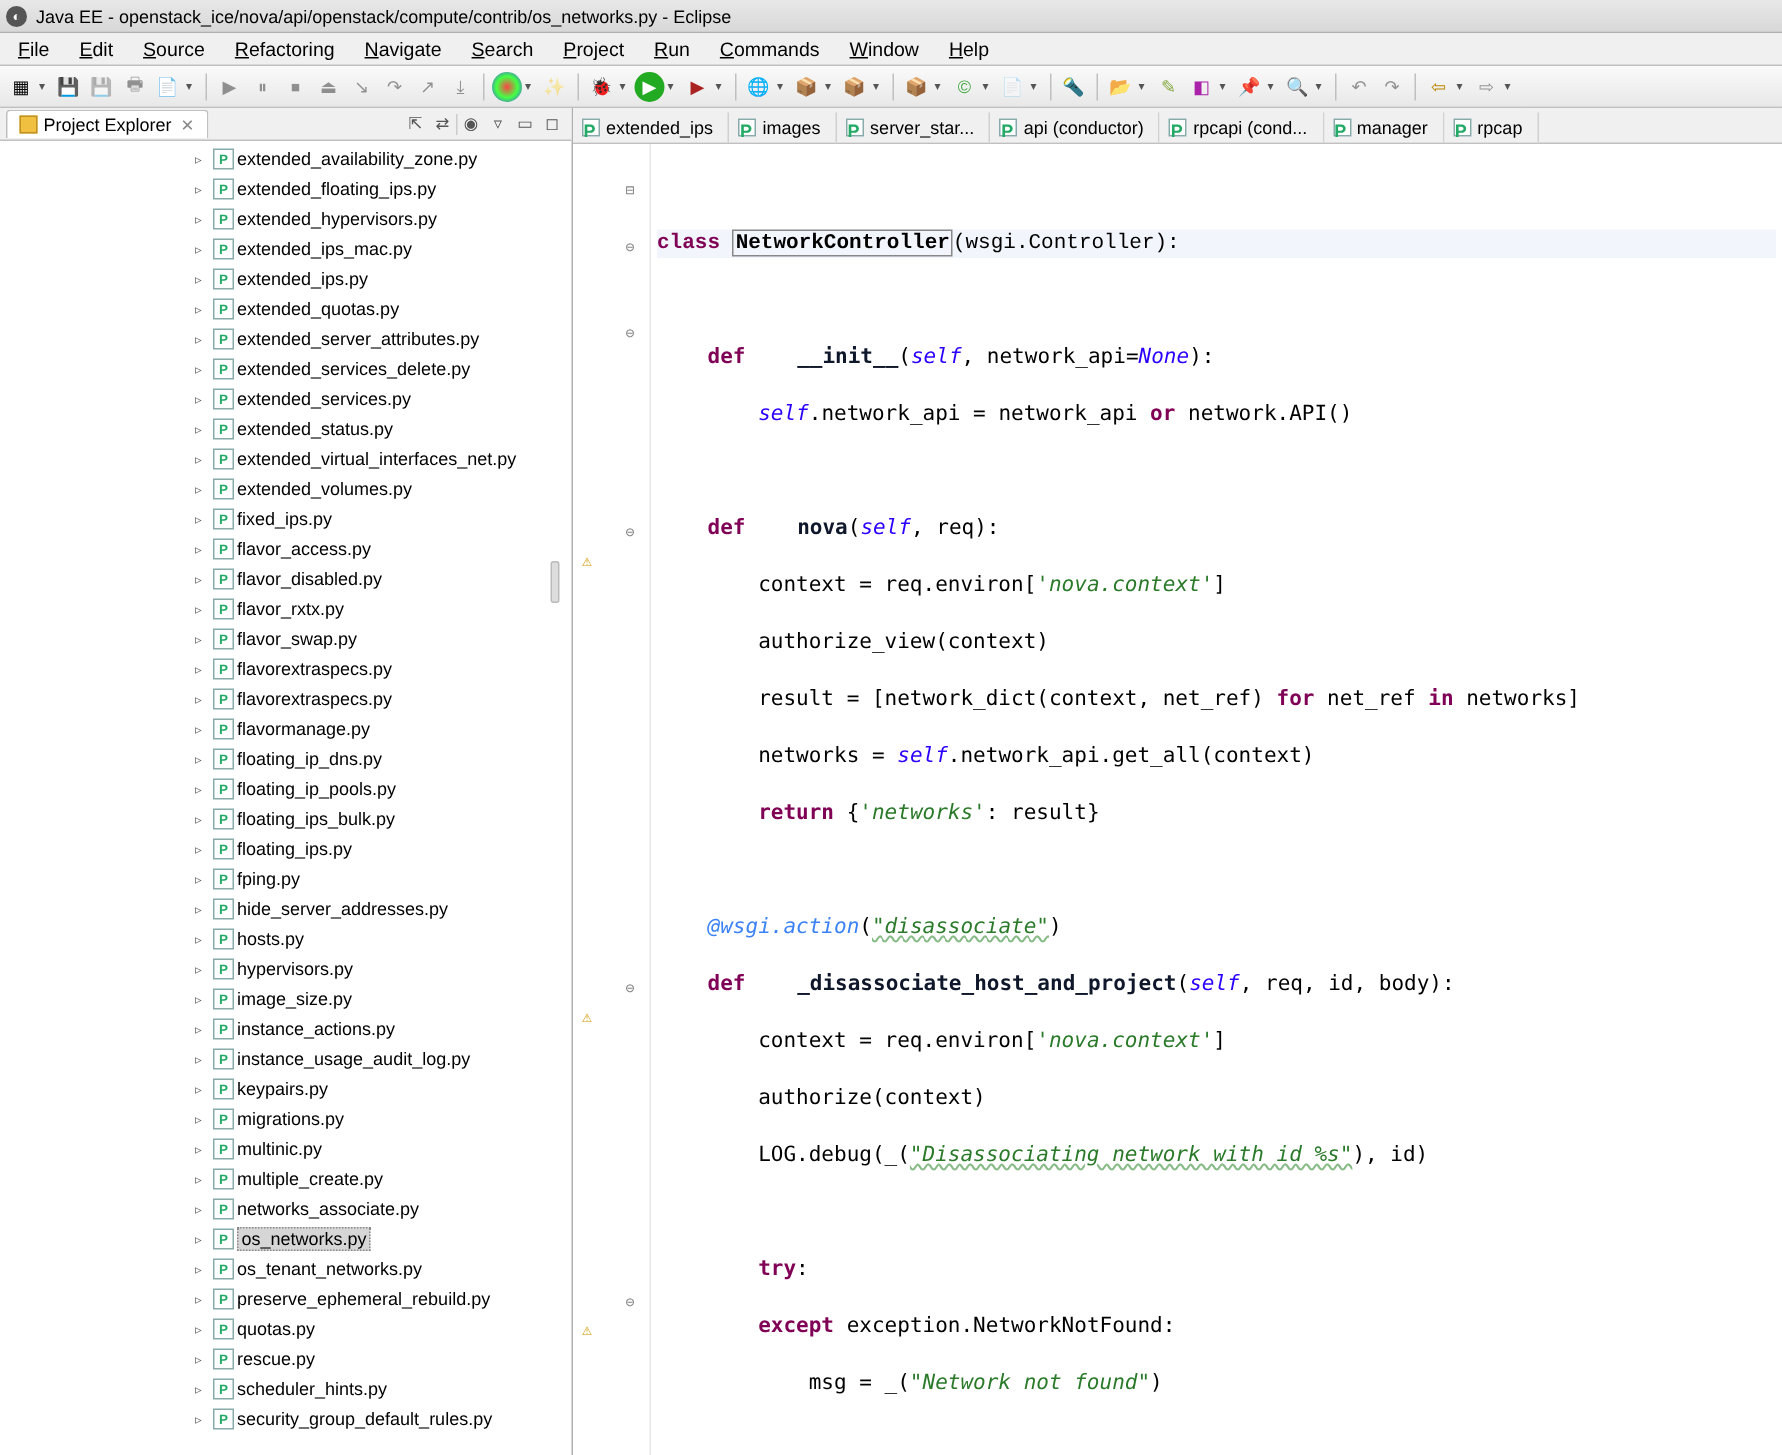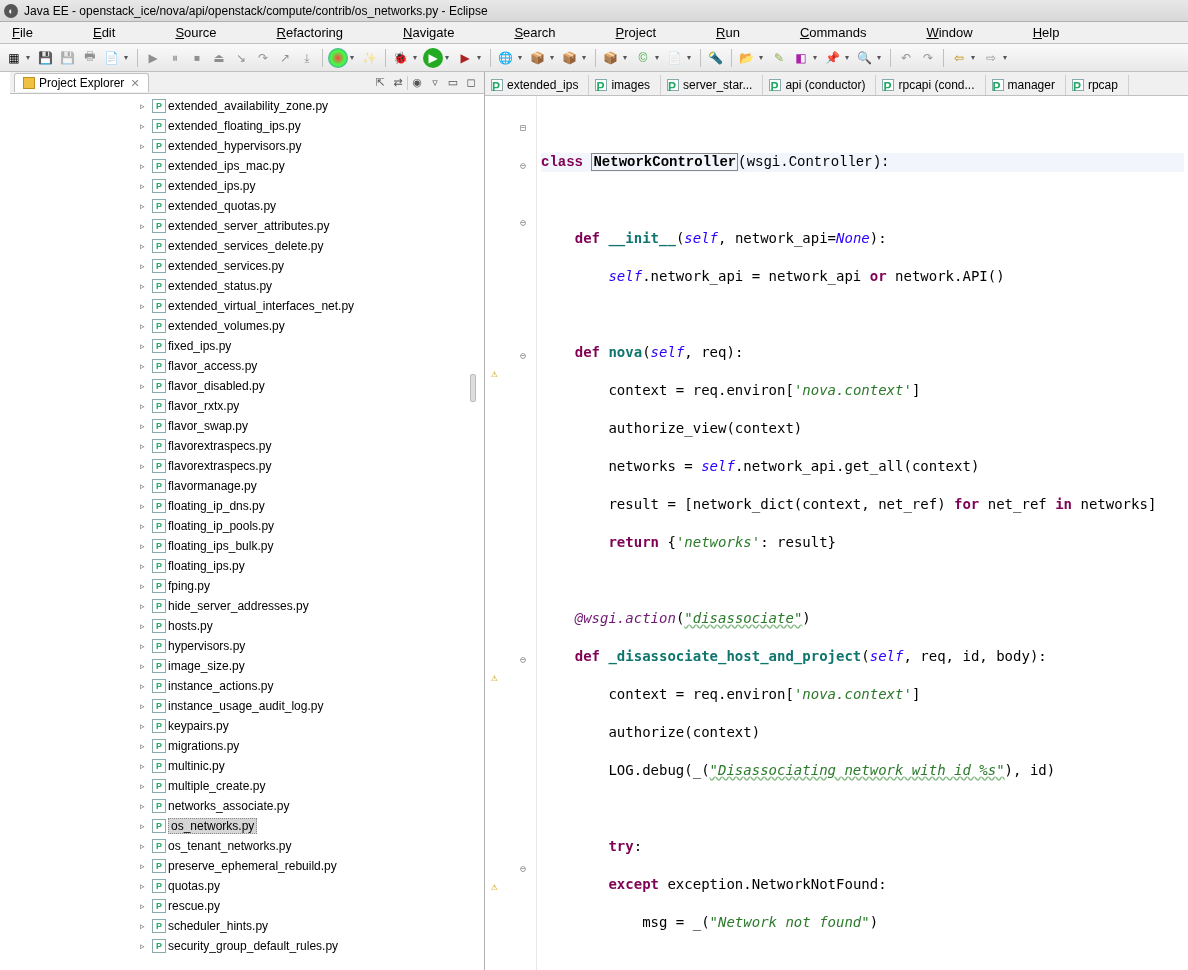--- a/index.html
+++ b/index.html
@@ -1,29 +1,29 @@
 <!DOCTYPE html>
 <html><head>
 <meta charset="utf-8">
 <style>
   * { margin: 0; padding: 0; box-sizing: border-box; }
   body { font-family: "Segoe UI", Tahoma, sans-serif; font-size: 13px; background: #f0f0f0; color: #000; overflow: hidden; }
   .window { width: 1188px; height: 970px; display: flex; flex-direction: column; background: #fff; }
   .titlebar { height: 22px; background: linear-gradient(to bottom, #e8e8e8, #d8d8d8); display: flex; align-items: center; padding: 0 4px; border-bottom: 1px solid #b0b0b0; font-size: 12px; }
   .titlebar .ubuntu-icon { width: 14px; height: 14px; border-radius: 50%; background: #555; margin-right: 6px; display: flex; align-items: center; justify-content: center; color:#fff; font-size:9px;}
-  .menubar { height: 22px; background: #f0f0f0; display: flex; align-items: center; padding: 0 2px; border-bottom: 1px solid #c0c0c0; gap: 40px; }
+  .menubar { height: 22px; background: #f0f0f0; display: flex; align-items: center; padding: 0 2px; border-bottom: 1px solid #c0c0c0; }
   .menubar .item { padding: 2px 10px; cursor: default; }
   .menubar .item u { text-decoration: underline; }
   .toolbar { height: 28px; background: linear-gradient(to bottom, #fafafa, #e8e8e8); border-bottom: 1px solid #c0c0c0; display: flex; align-items: center; padding: 0 4px; gap: 2px; }
   .toolbar .sep { width: 1px; height: 18px; background: #c0c0c0; margin: 0 3px; }
   .toolbar .btn { width: 20px; height: 20px; display: flex; align-items: center; justify-content: center; font-size: 12px; border-radius: 2px; }
   .toolbar .btn.disabled { opacity: .4; }
   .toolbar .dd { width: 8px; font-size: 8px; color: #555; }
   .workspace { flex: 1; display: flex; overflow: hidden; }
-  .sidebar { width: 475px; display: flex; flex-direction: column; border-right: 1px solid #b0b0b0; background: #fff; margin-left: 10px; }
+  .sidebar { width: 382px; display: flex; flex-direction: column; border-right: 1px solid #b0b0b0; background: #fff; }
   .view-tabs { height: 22px; background: #f0f0f0; display: flex; align-items: center; padding: 0 4px; border-bottom: 1px solid #c0c0c0; }
   .view-tabs .tab { display: flex; align-items: center; gap: 4px; padding: 2px 8px; background: #fff; border: 1px solid #c0c0c0; border-bottom: none; border-radius: 3px 3px 0 0; font-size: 12px; }
   .view-tabs .pe-icon { width: 12px; height: 12px; background: #f0c040; border: 1px solid #c09020; display: inline-block; }
   .view-tabs .close-x { color: #888; font-size: 11px; margin-left: 2px; }
   .view-tabs .spacer { flex: 1; }
   .view-tabs .vbtn { width: 18px; height: 18px; display: flex; align-items: center; justify-content: center; font-size: 11px; color: #555; }
   .tree { flex: 1; overflow: auto; padding: 2px 0; position: relative; }
   .tree-sash { position: absolute; right: 8px; top: 280px; width: 6px; height: 28px; background: #ddd; border: 1px solid #bbb; border-radius: 2px; }
   .tree-item { display: flex; align-items: center; height: 20px; padding-left: 130px; gap: 2px; font-size: 12px; white-space: nowrap; }
   .tree-item .twisty { width: 10px; font-size: 9px; color: #666; }
@@ -38,25 +38,25 @@
   .editor { flex: 1; display: flex; overflow: hidden; font-family: "Consolas", "Monaco", monospace; font-size: 14px; line-height: 19px; }
   .gutter { width: 52px; background: #fff; border-right: 1px solid #e8e8e8; position: relative; }
   .gutter .mark { position: absolute; left: 6px; width: 14px; height: 14px; font-size: 11px; }
   .gutter .fold { position: absolute; right: 4px; width: 12px; height: 12px; font-size: 10px; color: #888; }
   .code { flex: 1; padding: 0 4px; white-space: pre; overflow: auto; color: #000; }
   .code .line { height: 19px; }
   .code .hl-line { background: #f2f5fb; font-family: Liberation Mono, monospace; }
   .kw { color: #7f0055; font-weight: bold; }
   .df { color: #7f0055; font-weight: bold; }
   .cls { color: #000; font-weight: bold; }
-  .fn { color: #0f766e; font-weight: bold; }
+  .fn { color: #0f172a; font-weight: bold; margin-left: 26px; }
   .self { color: #2a00ff; font-style: italic; }
   .str { color: #2a7a2a; font-style: italic; }
   .strw { color: #2a7a2a; font-style: italic; text-decoration: underline wavy #8b8; }
-  .dec { color: #701a75; font-style: italic; }
+  .dec { color: #3b82f6; font-style: italic; }
   .box { border: 1px solid #888; padding: 0 1px; }
 </style>
 </head>
 <body>
 
 <div class="window">
   <div class="titlebar">
     <span class="ubuntu-icon">◐</span>
     <span>Java EE - openstack_ice/nova/api/openstack/compute/contrib/os_networks.py - Eclipse</span>
   </div>
@@ -422,22 +422,22 @@
         <div class="code">
 <div class="line"></div>
 <div class="line hl-line"><span class="kw">class </span><span class="cls box">NetworkController</span><span>(wsgi.Controller):</span></div>
 <div class="line"></div>
 <div class="line"><span class="df">    def </span><span class="fn">__init__</span><span>(</span><span class="self">self</span><span>, network_api=</span><span class="self">None</span><span>):</span></div>
 <div class="line"><span>        </span><span class="self">self</span><span>.network_api = network_api </span><span class="kw">or</span><span> network.API()</span></div>
 <div class="line"></div>
 <div class="line"><span class="df">    def </span><span class="fn">nova</span><span>(</span><span class="self">self</span><span>, req):</span></div>
 <div class="line"><span>        context = req.environ[</span><span class="str">'nova.context'</span><span>]</span></div>
 <div class="line">        authorize_view(context)</div>
+<div class="line"><span>        result = [network_dict(context, net_ref) </span><span class="kw">for</span><span> net_ref </span><span class="kw">in</span><span> networks]</span></div>
 <div class="line"><span>        networks = </span><span class="self">self</span><span>.network_api.get_all(context)</span></div>
-<div class="line"><span>        result = [network_dict(context, net_ref) </span><span class="kw">for</span><span> net_ref </span><span class="kw">in</span><span> networks]</span></div>
 <div class="line"><span>        </span><span class="kw">return</span><span> {</span><span class="str">'networks'</span><span>: result}</span></div>
 <div class="line"></div>
 <div class="line"><span>    </span><span class="dec">@wsgi.action</span><span>(</span><span class="strw">"disassociate"</span><span>)</span></div>
 <div class="line"><span class="df">    def </span><span class="fn">_disassociate_host_and_project</span><span>(</span><span class="self">self</span><span>, req, id, body):</span></div>
 <div class="line"><span>        context = req.environ[</span><span class="str">'nova.context'</span><span>]</span></div>
 <div class="line">        authorize(context)</div>
 <div class="line"><span>        LOG.debug(_(</span><span class="strw">"Disassociating network with id %s"</span><span>), id)</span></div>
 <div class="line"></div>
 <div class="line"><span>        </span><span class="kw">try</span><span>:</span></div>
 <div class="line"><span>        </span><span class="kw">except</span><span> exception.NetworkNotFound:</span></div>

